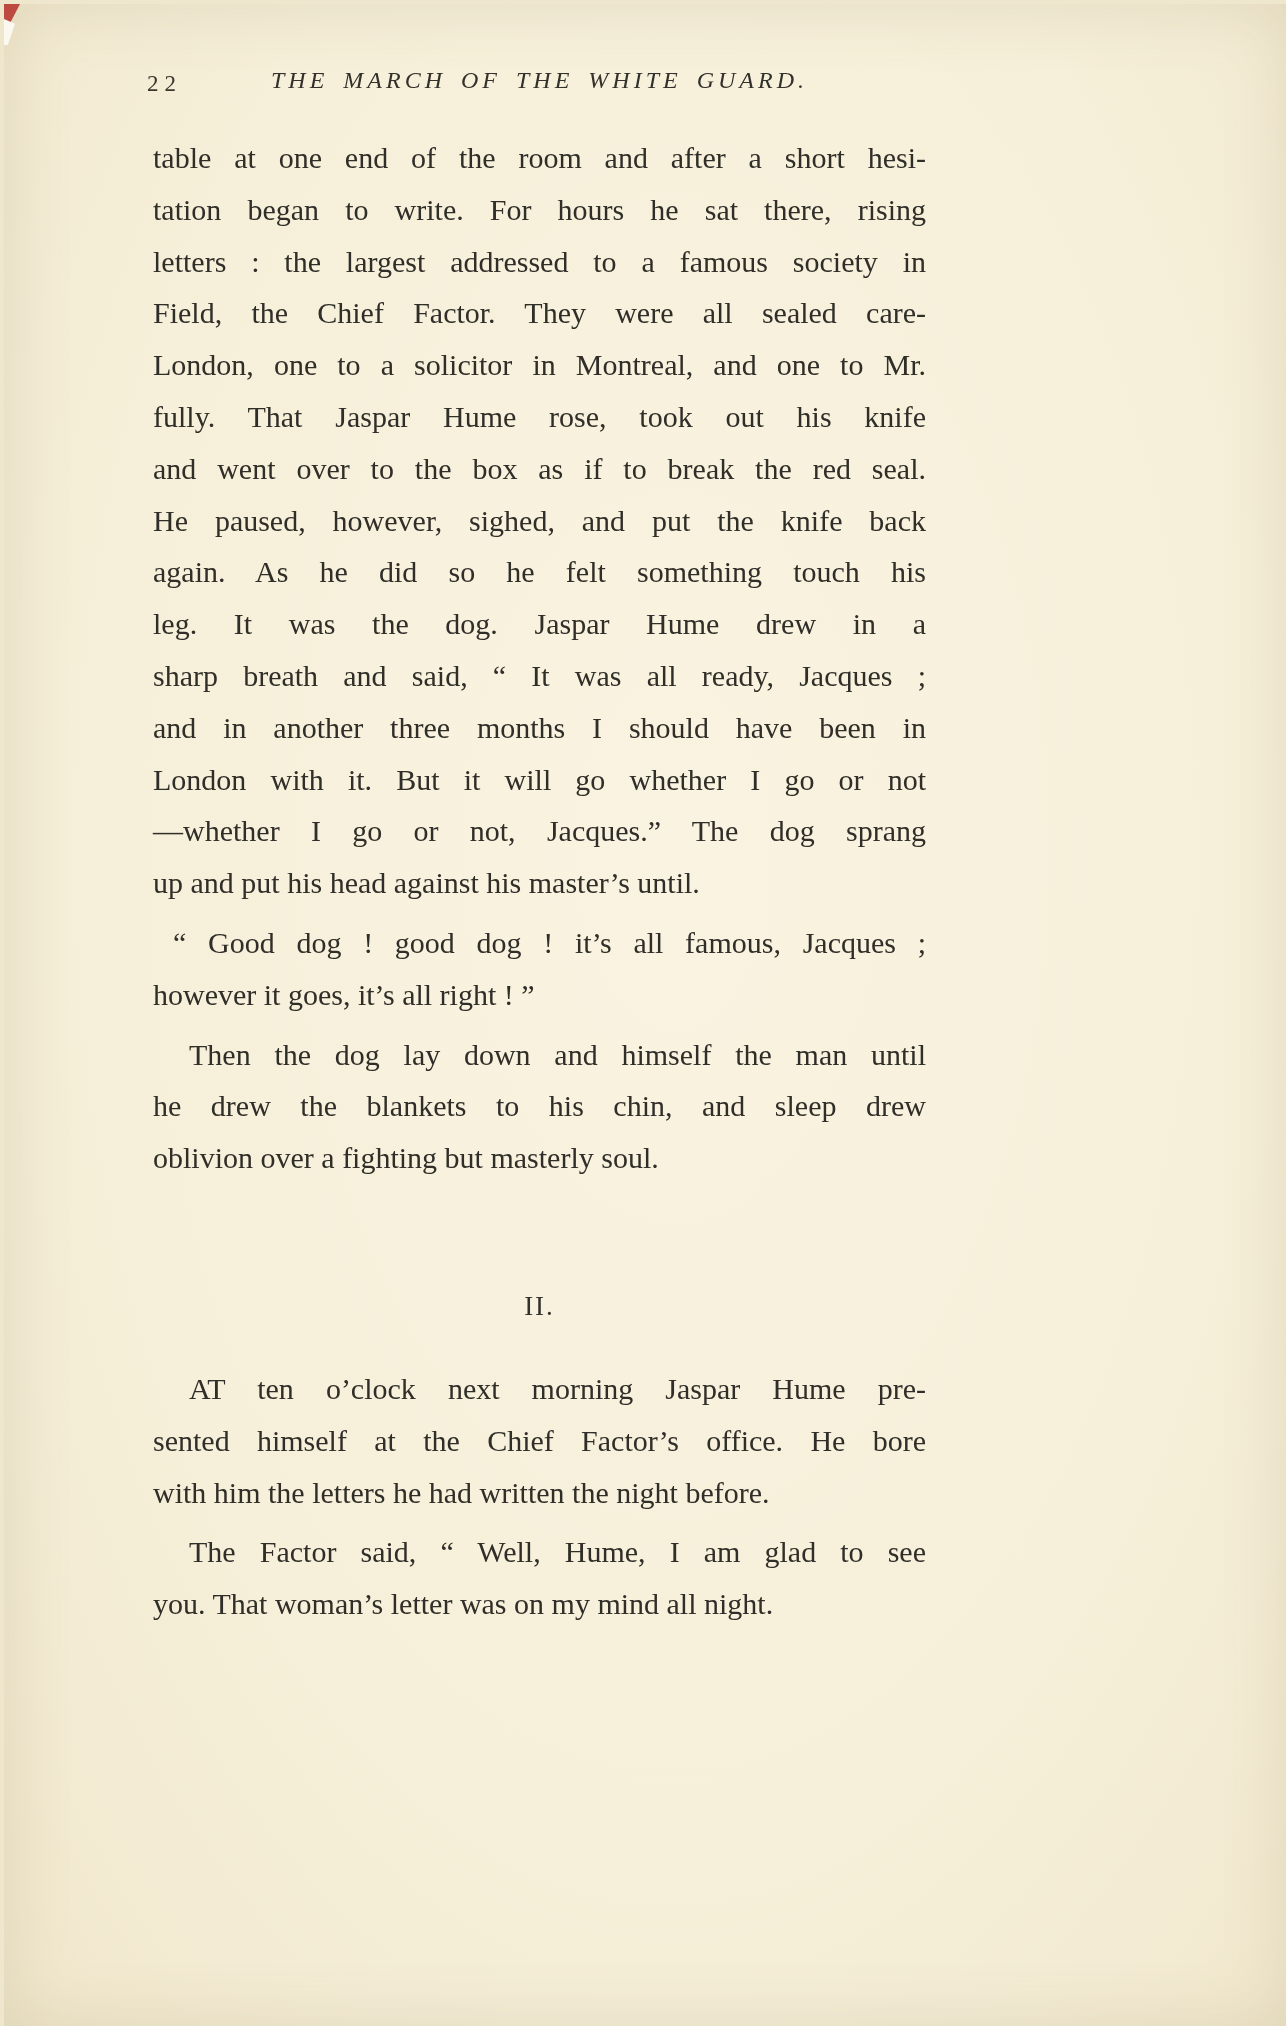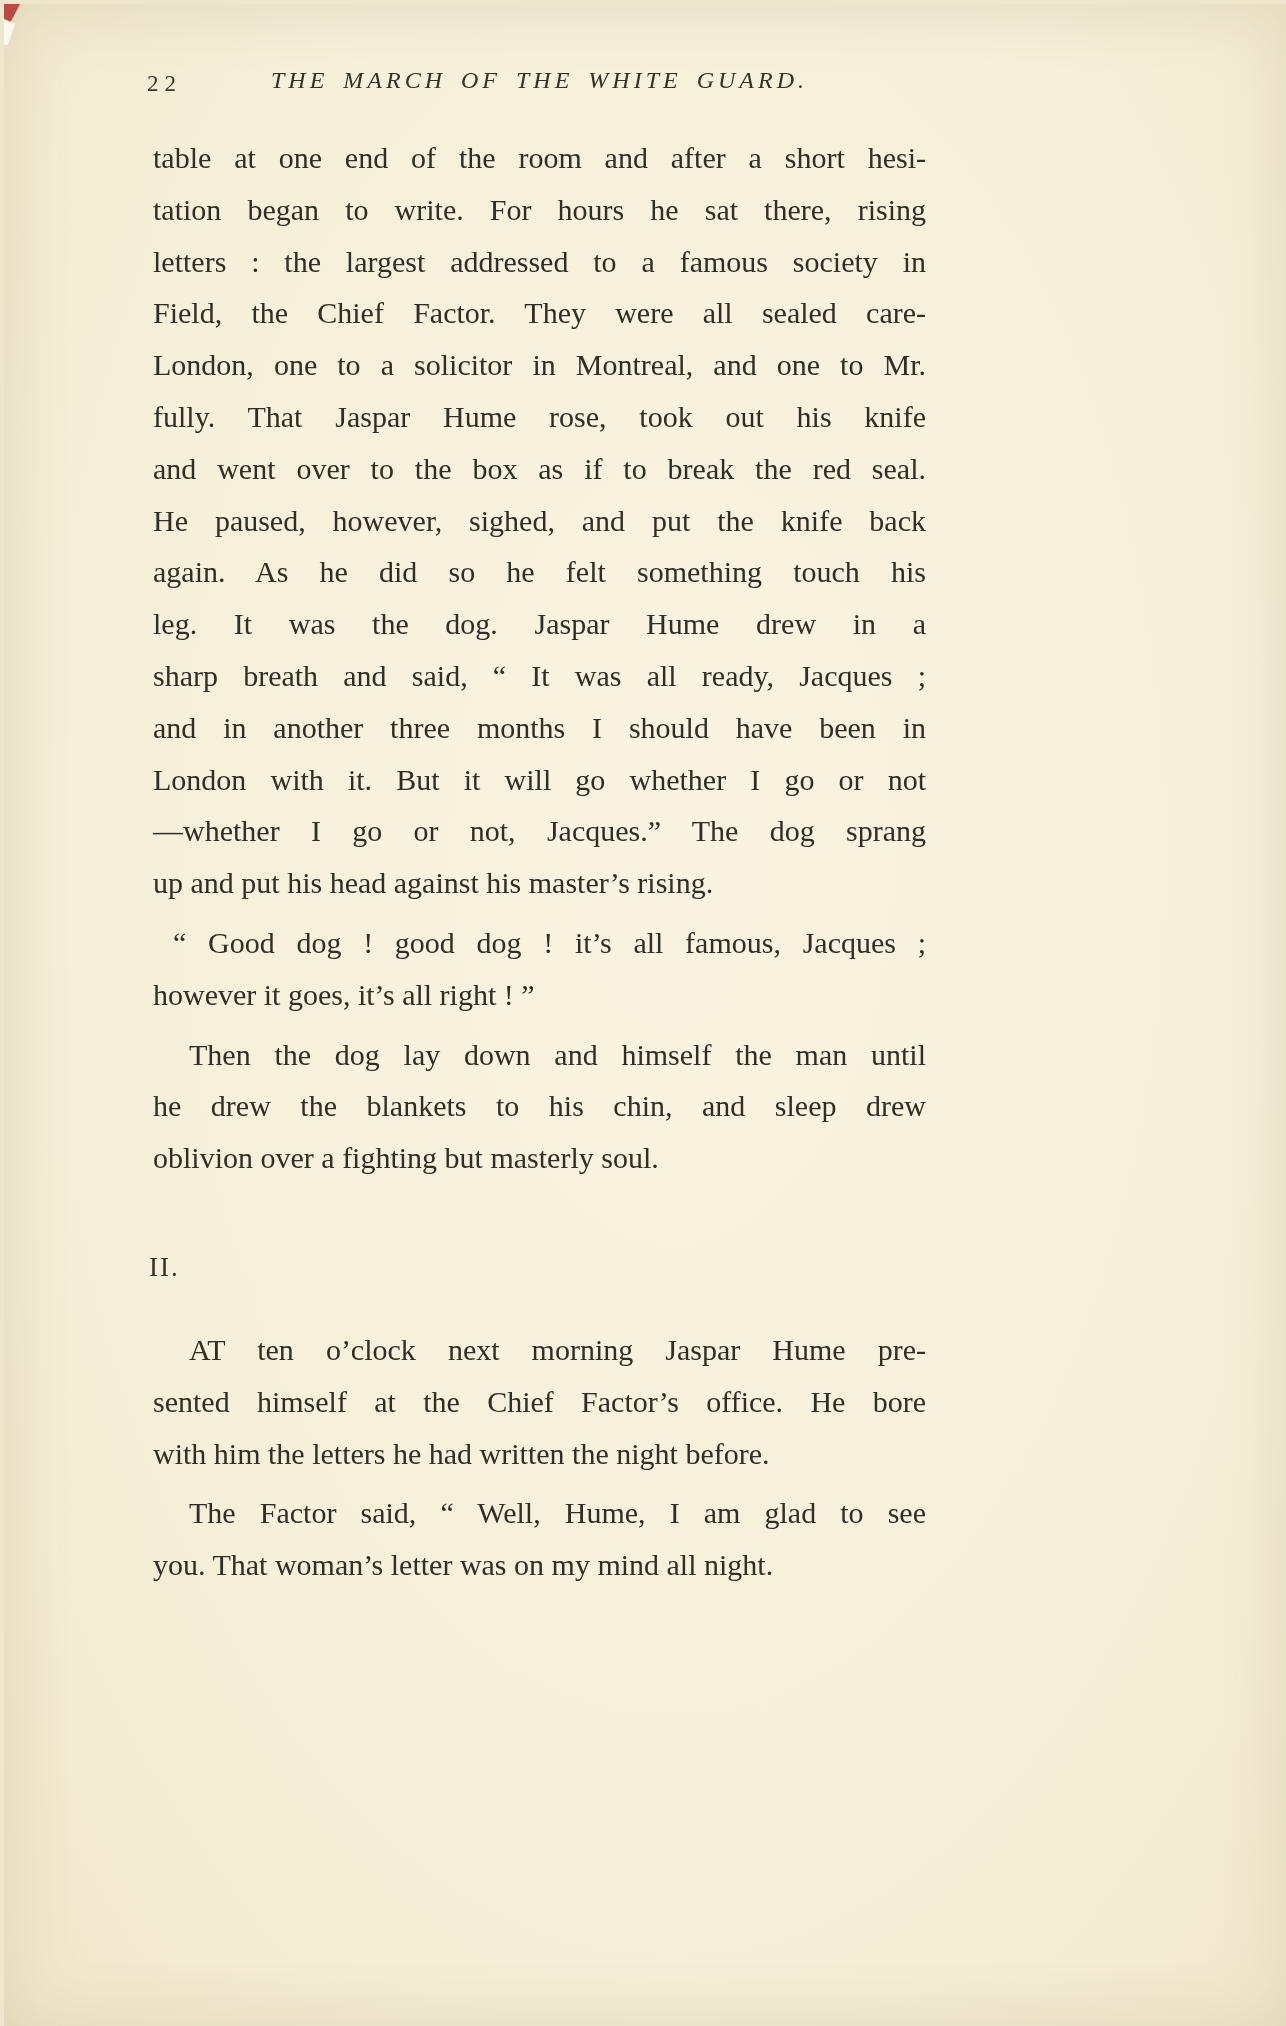--- a/index.html
+++ b/index.html
@@ -56,24 +56,25 @@
     font-size: 30px;
     line-height: 43.8px;
     color: #302e28;
   }
   .para { margin: 0; }
   .line { display: block; }
   .jl { text-align: justify; text-align-last: justify; }
   .indent { text-indent: 36px; }
   .indent-sm { text-indent: 20px; }
   .section-heading {
+    text-align: center;
     font-size: 27px;
     line-height: 34px;
     letter-spacing: 2px;
-    margin-top: 58px;
+    margin-top: 97px;
     margin-bottom: 32px;
     color: #33312b;
   }
 </style>
 </head>
 <body>
 
 <div class="page">
 
   <div class="corner-artifact">
@@ -96,21 +97,21 @@
       <span class="line jl">London, one to a solicitor in Montreal, and one to Mr.</span>
       <span class="line jl">fully. That Jaspar Hume rose, took out his knife</span>
       <span class="line jl">and went over to the box as if to break the red seal.</span>
       <span class="line jl">He paused, however, sighed, and put the knife back</span>
       <span class="line jl">again. As he did so he felt something touch his</span>
       <span class="line jl">leg. It was the dog. Jaspar Hume drew in a</span>
       <span class="line jl">sharp breath and said, “ It was all ready, Jacques ;</span>
       <span class="line jl">and in another three months I should have been in</span>
       <span class="line jl">London with it. But it will go whether I go or not</span>
       <span class="line jl">—whether I go or not, Jacques.” The dog sprang</span>
-      <span class="line">up and put his head against his master’s rising.</span>
+      <span class="line">up and put his head against his master’s until.</span>
     </p>
 
     <p class="para">
       <span class="line jl indent-sm">“ Good dog ! good dog ! it’s all famous, Jacques ;</span>
       <span class="line">however it goes, it’s all right ! ”</span>
     </p>
 
     <p class="para">
       <span class="line jl indent">Then the dog lay down and himself the man until</span>
       <span class="line jl">he drew the blankets to his chin, and sleep drew</span>

